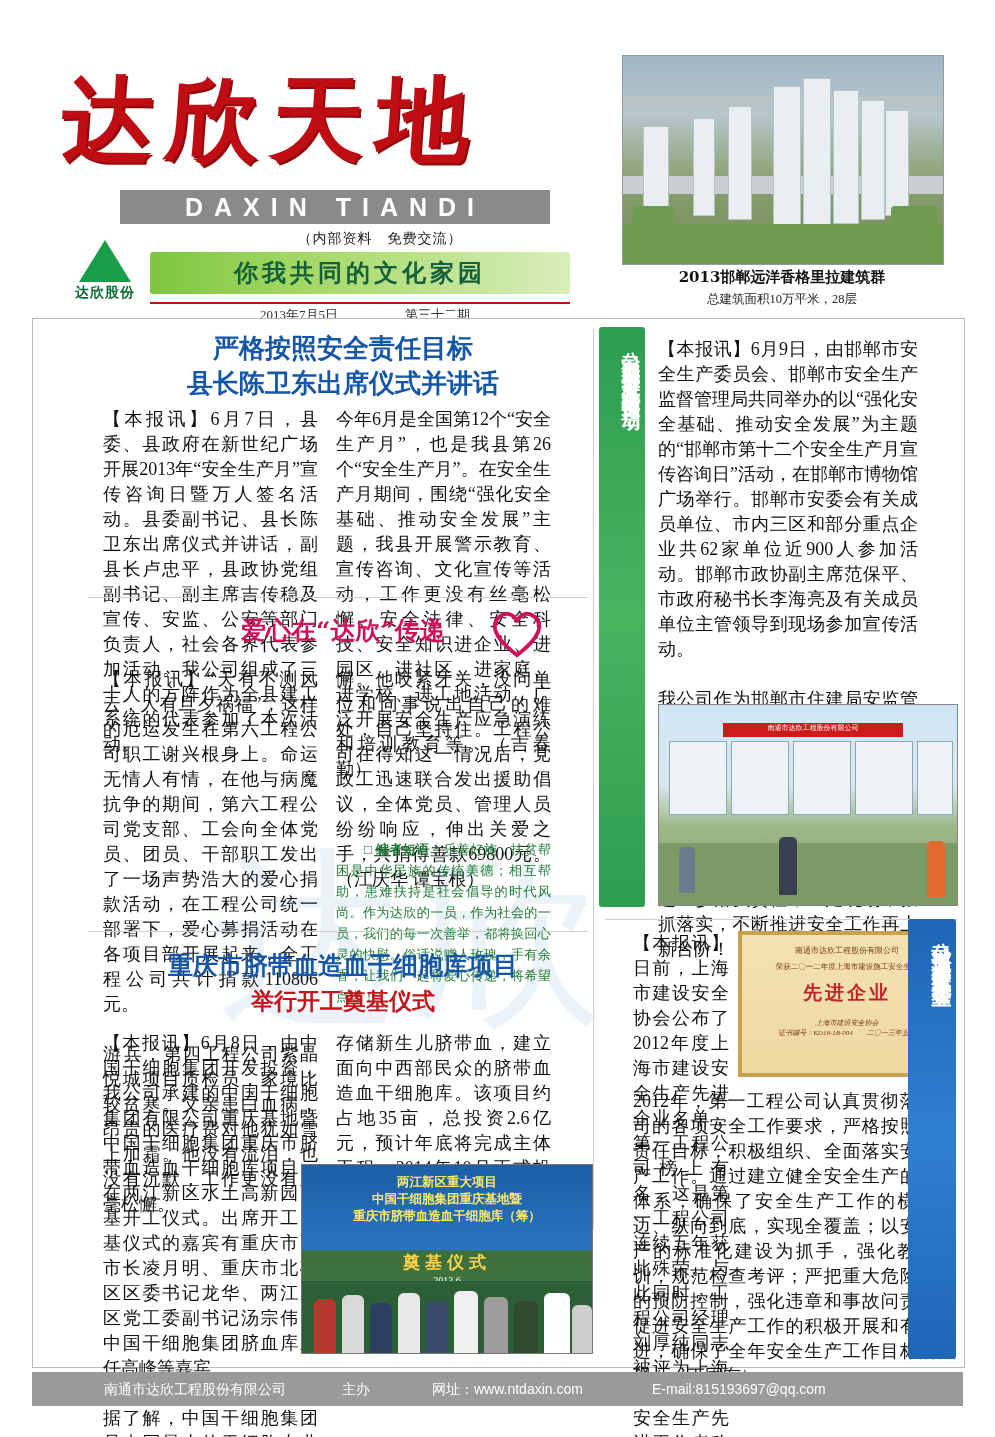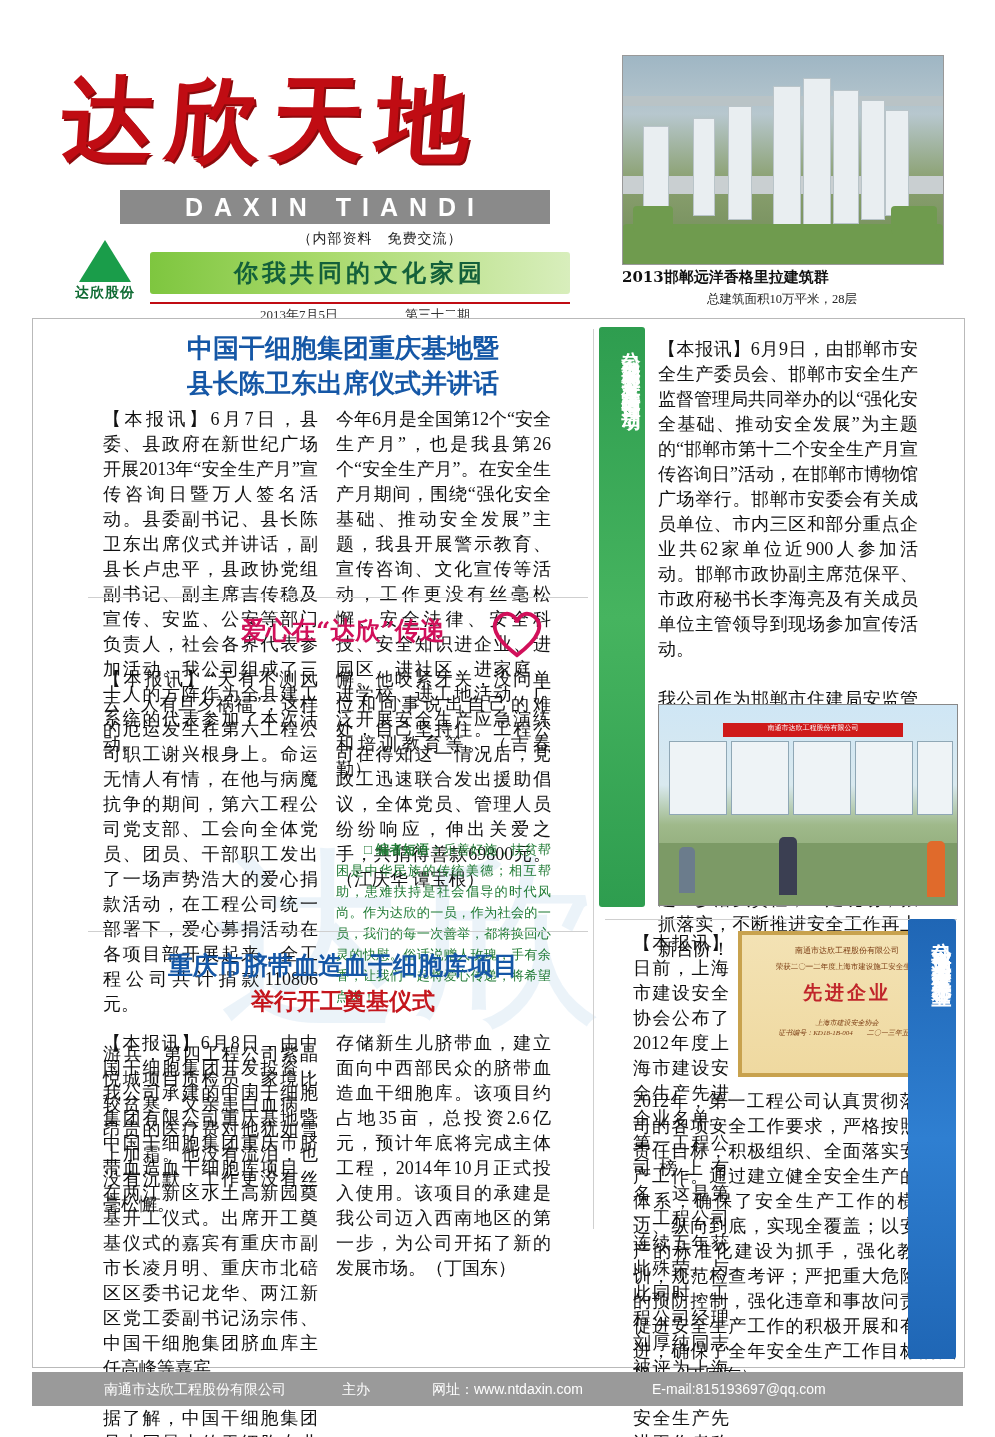--- a/index.html
+++ b/index.html
@@ -66,21 +66,21 @@
   
   .top-photo{
     position:absolute;left:622px;top:55px;width:320px;height:208px;
     background:linear-gradient(180deg,#9fb6c4 0%,#b7c7ce 28%,#8aa06f 60%,#6f8a57 100%);
     border:1px solid #999;overflow:hidden;
   }
   .tp-b{position:absolute;background:#e9eef1;border:1px solid #b9c4c9;}
   .tp-road{position:absolute;background:#c9cfd1;}
   .tp-green{position:absolute;background:#6f9b4e;border-radius:4px;}
   .top-cap{
-    position:absolute;left:622px;top:268px;width:320px;text-align:left;
+    position:absolute;left:622px;top:268px;width:320px;text-align:center;
     font-size:15px;font-weight:bold;color:#111;font-family:"DejaVu Serif",serif;
   }
   .top-cap2{
     position:absolute;left:622px;top:291px;width:320px;text-align:center;
     font-size:12.5px;color:#222;
   }
 
   
   .frame{
     position:absolute;left:32px;top:318px;width:931px;height:1048px;
@@ -251,21 +251,21 @@
     </div>
     <div class="top-cap">2013邯郸远洋香格里拉建筑群</div>
     <div class="top-cap2">总建筑面积10万平米，28层</div>
   </div>
 
   <div class="frame">
 
     <div class="watermark">达欣</div>
 
     <div class="a1-title hd-blue">
-      <div>中国干细胞集团重庆基地暨</div>
+      <div>严格按照安全责任目标</div>
       <div>县长陈卫东出席仪式并讲话</div>
     </div>
     <div class="col para a1-c1">【本报讯】6月7日，县委、县政府在新世纪广场开展2013年“安全生产月”宣传咨询日暨万人签名活动。县委副书记、县长陈卫东出席仪式并讲话，副县长卢忠平，县政协党组副书记、副主席吉传稳及宣传、安监、公安等部门负责人，社会各界代表参加活动。我公司组成了三十人的方阵作为全县建工系统的代表参加了本次活动。</div>
     <div class="col para a1-c2">今年6月是全国第12个“安全生产月”，也是我县第26个“安全生产月”。在安全生产月期间，围绕“强化安全基础、推动安全发展”主题，我县开展警示教育、宣传咨询、文化宣传等活动，工作更没有丝毫松懈、安全法律、安全科技、安全知识进企业、进园区、进社区、进家庭、进学校、进工地活动，广泛开展安全生产应急演练和培训教育等。（吉春勤）</div>
 
     <div class="divider" style="left:55px;top:278px;width:500px;"></div>
 
     <div class="a2-title hd-blue" style="color:#d1105a;">爱心在“达欣”传递</div>
     <svg class="heart" viewBox="0 0 60 54">
       <path d="M30 50 C6 32 2 18 12 10 C20 4 28 8 30 16 C32 8 40 4 48 10 C58 18 54 32 30 50 Z" fill="none" stroke="#d1105a" stroke-width="4"></path>
@@ -280,20 +280,39 @@
 
     <div class="divider" style="left:55px;top:612px;width:500px;"></div>
 
     <div class="a3-title hd-blue">重庆市脐带血造血干细胞库项目</div>
     <div class="a3-sub hd-blue" style="color:#c4151c;">举行开工奠基仪式</div>
     <div class="col para a3-c1" style="white-space:pre-wrap;">【本报讯】6月8日，由中国干细胞集团开发投资，我公司承建的中国干细胞集团有限公司重庆基地暨中国干细胞集团重庆市脐带血造血干细胞库项目，在两江新区水土高新园奠基开工仪式。出席开工奠基仪式的嘉宾有重庆市副市长凌月明、重庆市北碚区区委书记龙华、两江新区党工委副书记汤宗伟、中国干细胞集团脐血库主任高峰等嘉宾。
 
 据了解，中国干细胞集团是中国最大的干细胞专业服务机构，其脐带血造血干细胞公共库存数在全国位居第一，年移植数量也是国内第一。在两江新区建设重庆市脐带血造血干细胞库，旨在通过一系列高新生物技术</div>
     <div class="col para a3-c2">存储新生儿脐带血，建立面向中西部民众的脐带血造血干细胞库。该项目约占地35亩，总投资2.6亿元，预计年底将完成主体工程，2014年10月正式投入使用。该项目的承建是我公司迈入西南地区的第一步，为公司开拓了新的发展市场。（丁国东）</div>
 
+    <div class="a3-photo">
+      <div class="banner" style="white-space:pre-line;">两江新区重大项目
+中国干细胞集团重庆基地暨
+重庆市脐带血造血干细胞库（筹）</div>
+      <div class="sub">奠基仪式</div>
+      <div class="date">2013.6</div>
+      <div class="crowd">
+        <div class="ppl" style="left:12px;width:22px;height:54px;background:#b8362e;"></div>
+        <div class="ppl" style="left:40px;width:22px;height:58px;background:#d9d9d9;"></div>
+        <div class="ppl" style="left:68px;width:22px;height:50px;background:#2c3f63;"></div>
+        <div class="ppl" style="left:96px;width:22px;height:60px;background:#e8e8e8;"></div>
+        <div class="ppl" style="left:124px;width:22px;height:52px;background:#3a4a6a;"></div>
+        <div class="ppl" style="left:152px;width:24px;height:62px;background:#f0f0f0;"></div>
+        <div class="ppl" style="left:182px;width:24px;height:56px;background:#9c9c9c;"></div>
+        <div class="ppl" style="left:212px;width:24px;height:52px;background:#2f4a2f;"></div>
+        <div class="ppl" style="left:242px;width:26px;height:60px;background:#ffffff;"></div>
+        <div class="ppl" style="left:270px;width:20px;height:48px;background:#cfcfcf;"></div>
+      </div>
+    </div>
 
     <div class="vdivider" style="left:560px;top:10px;height:900px;"></div>
 
     <div class="vbanner">
       <span class="vt">公司参加邯郸市「安全生产月宣传咨询日」活动</span>
     </div>
 
     <div class="col para r1-c1" style="white-space:pre-wrap;">【本报讯】6月9日，由邯郸市安全生产委员会、邯郸市安全生产监督管理局共同举办的以“强化安全基础、推动安全发展”为主题的“邯郸市第十二个安全生产月宣传咨询日”活动，在邯郸市博物馆广场举行。邯郸市安委会有关成员单位、市内三区和部分重点企业共62家单位近900人参加活动。邯郸市政协副主席范保平、市政府秘书长李海亮及有关成员单位主管领导到现场参加宣传活动。
 
 我公司作为邯郸市住建局安监管理总站推荐的安全生产管理示范单位，由工程公司邯郸项目总指挥陈仁富带队参加宣传咨询活动，我公司图文并茂、丰富多彩的企业安全文化展板吸引了众多与会人员驻足观看。项目总指挥陈仁富表示，他们将借此契机，进一步落实责任，立足现场，狠抓落实，不断推进安全工作再上新台阶！（谭宝根）</div>

